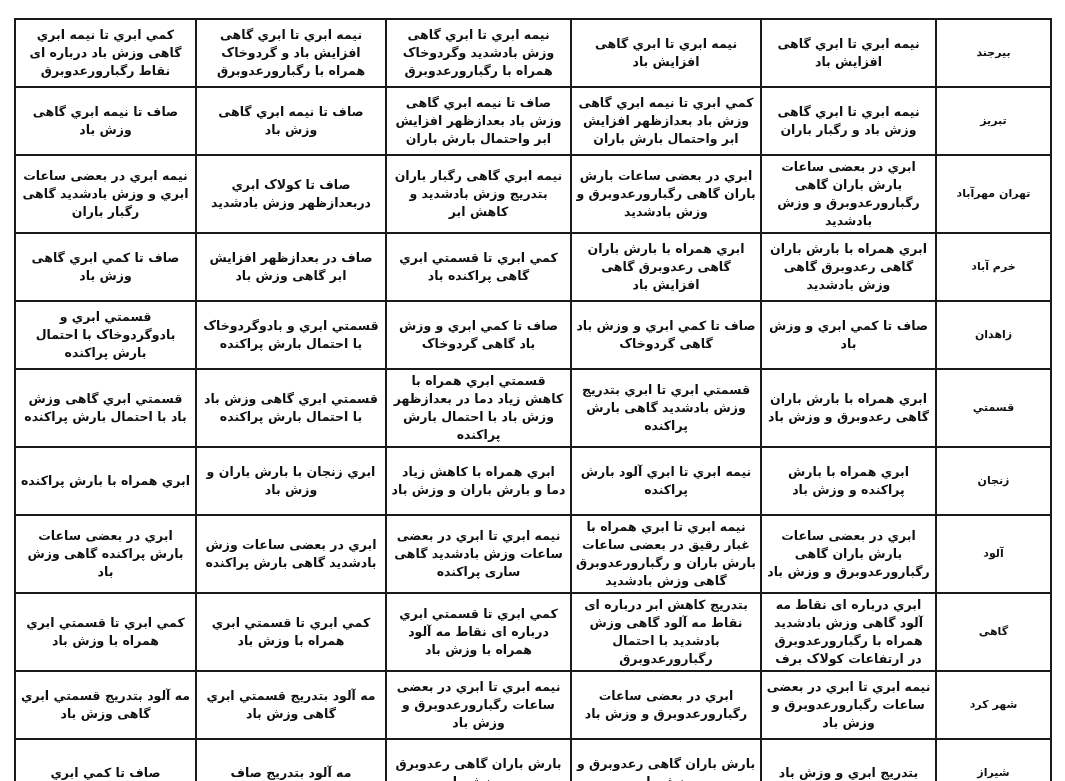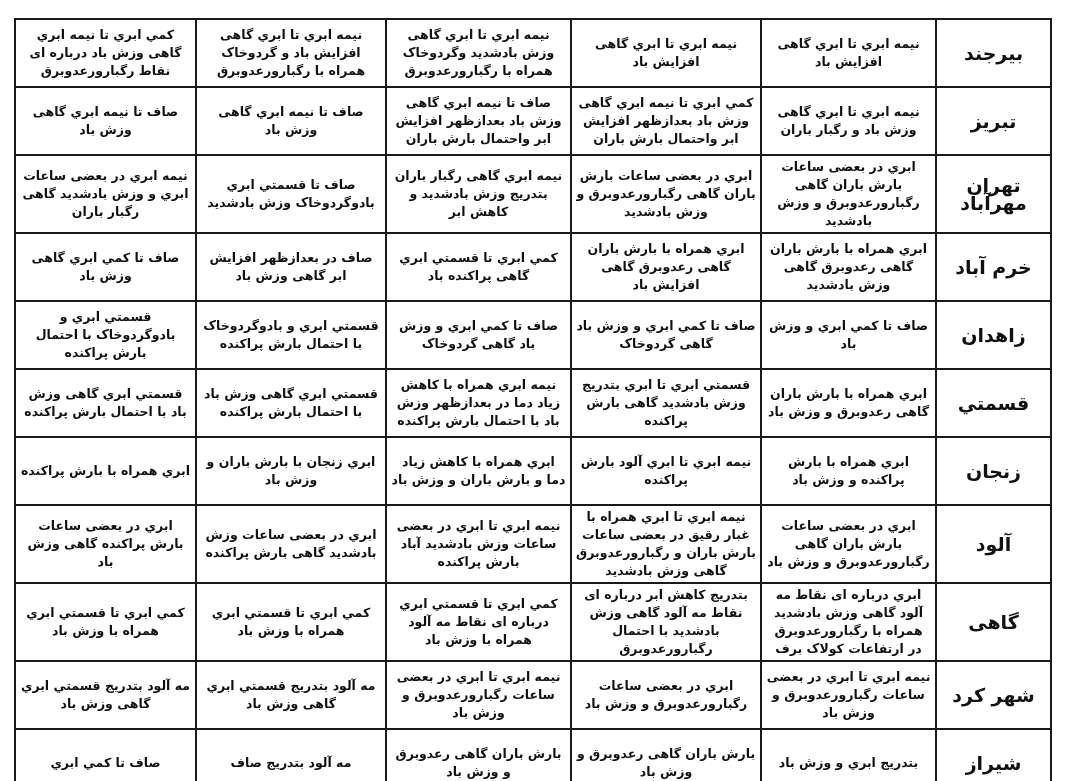--- a/index.html
+++ b/index.html
@@ -32,21 +32,21 @@
       padding: 2px 4px;
       font-size: 12.5px;
       line-height: 18px;
       font-weight: bold;
       color: #111;
       height: 62px;
       overflow: hidden;
     }
     .forecast-table td.city {
       font-weight: bold;
-      font-size: 19px;
+      font-size: 11px;
     }
     col.c-city { width: 115px; }
     col.c-d1 { width: 175px; }
     col.c-d2 { width: 190px; }
     col.c-d3 { width: 185px; }
     col.c-d4 { width: 190px; }
     col.c-d5 { width: 181px; }
   </style>
 </head>
 <body>
@@ -75,21 +75,21 @@
       <td>کمي ابري تا نیمه ابري گاهی وزش باد بعدازظهر افزایش ابر واحتمال بارش باران</td>
       <td>صاف تا نیمه ابري گاهی وزش باد بعدازظهر افزایش ابر واحتمال بارش باران</td>
       <td>صاف تا نیمه ابري گاهی وزش باد</td>
       <td>صاف تا نیمه ابري گاهی وزش باد</td>
     </tr>
     <tr>
       <td class="city">تهران مهرآباد</td>
       <td>ابري در بعضی ساعات بارش باران گاهی رگبارورعدوبرق و وزش بادشدید</td>
       <td>ابري در بعضی ساعات بارش باران گاهی رگبارورعدوبرق و وزش بادشدید</td>
       <td>نیمه ابري گاهی رگبار باران بتدریج وزش بادشدید و کاهش ابر</td>
-      <td>صاف تا قسمتي ابري بادوگردوخاک وزش بادشدید</td>
+      <td>صاف تا کولاک ابري دربعدازظهر وزش بادشدید</td>
       <td>نیمه ابري در بعضی ساعات ابري و وزش بادشدید گاهی رگبار باران</td>
     </tr>
     <tr>
       <td class="city">خرم آباد</td>
       <td>ابري همراه با بارش باران گاهی رعدوبرق گاهی وزش بادشدید</td>
       <td>ابري همراه با بارش باران گاهی رعدوبرق گاهی افزایش باد</td>
       <td>کمي ابري تا قسمتي ابري گاهی پراکنده باد</td>
       <td>صاف در بعدازظهر افزایش ابر گاهی وزش باد</td>
       <td>صاف تا کمي ابري گاهی وزش باد</td>
     </tr>
@@ -98,37 +98,37 @@
       <td>صاف تا کمي ابري و وزش باد</td>
       <td>صاف تا کمي ابري و وزش باد گاهی گردوخاک</td>
       <td>صاف تا کمي ابري و وزش باد گاهی گردوخاک</td>
       <td>قسمتي ابري و بادوگردوخاک با احتمال بارش پراکنده</td>
       <td>قسمتي ابري و بادوگردوخاک با احتمال بارش پراکنده</td>
     </tr>
     <tr>
       <td class="city">قسمتي</td>
       <td>ابري همراه با بارش باران گاهی رعدوبرق و وزش باد</td>
       <td>قسمتي ابري تا ابري بتدریج وزش بادشدید گاهی بارش پراکنده</td>
-      <td>نیمه ابري همراه با کاهش زیاد دما در بعدازظهر وزش باد با احتمال بارش پراکنده</td>
+      <td>قسمتي ابري همراه با کاهش زیاد دما در بعدازظهر وزش باد با احتمال بارش پراکنده</td>
       <td>قسمتي ابري گاهی وزش باد با احتمال بارش پراکنده</td>
       <td>قسمتي ابري گاهی وزش باد با احتمال بارش پراکنده</td>
     </tr>
     <tr>
       <td class="city">زنجان</td>
       <td>ابري همراه با بارش پراکنده و وزش باد</td>
       <td>نیمه ابري تا ابري آلود بارش پراکنده</td>
       <td>ابري همراه با کاهش زیاد دما و بارش باران و وزش باد</td>
       <td>ابري زنجان با بارش باران و وزش باد</td>
       <td>ابري همراه با بارش پراکنده</td>
     </tr>
     <tr>
       <td class="city">آلود</td>
       <td>ابري در بعضی ساعات بارش باران گاهی رگبارورعدوبرق و وزش باد</td>
       <td>نیمه ابري تا ابري همراه با غبار رقیق در بعضی ساعات بارش باران و رگبارورعدوبرق گاهی وزش بادشدید</td>
-      <td>نیمه ابري تا ابري در بعضی ساعات وزش بادشدید آباد بارش پراکنده</td>
+      <td>نیمه ابري تا ابري در بعضی ساعات وزش بادشدید گاهی ساری پراکنده</td>
       <td>ابري در بعضی ساعات وزش بادشدید گاهی بارش پراکنده</td>
       <td>ابري در بعضی ساعات بارش پراکنده گاهی وزش باد</td>
     </tr>
     <tr>
       <td class="city">گاهی</td>
       <td>ابري درباره ای نقاط مه آلود گاهی وزش بادشدید همراه با رگبارورعدوبرق در ارتفاعات کولاک برف</td>
       <td>بتدریج کاهش ابر درباره ای نقاط مه آلود گاهی وزش بادشدید با احتمال رگبارورعدوبرق</td>
       <td>کمي ابري تا قسمتي ابري درباره ای نقاط مه آلود همراه با وزش باد</td>
       <td>کمي ابري تا قسمتي ابري همراه با وزش باد</td>
       <td>کمي ابري تا قسمتي ابري همراه با وزش باد</td>

